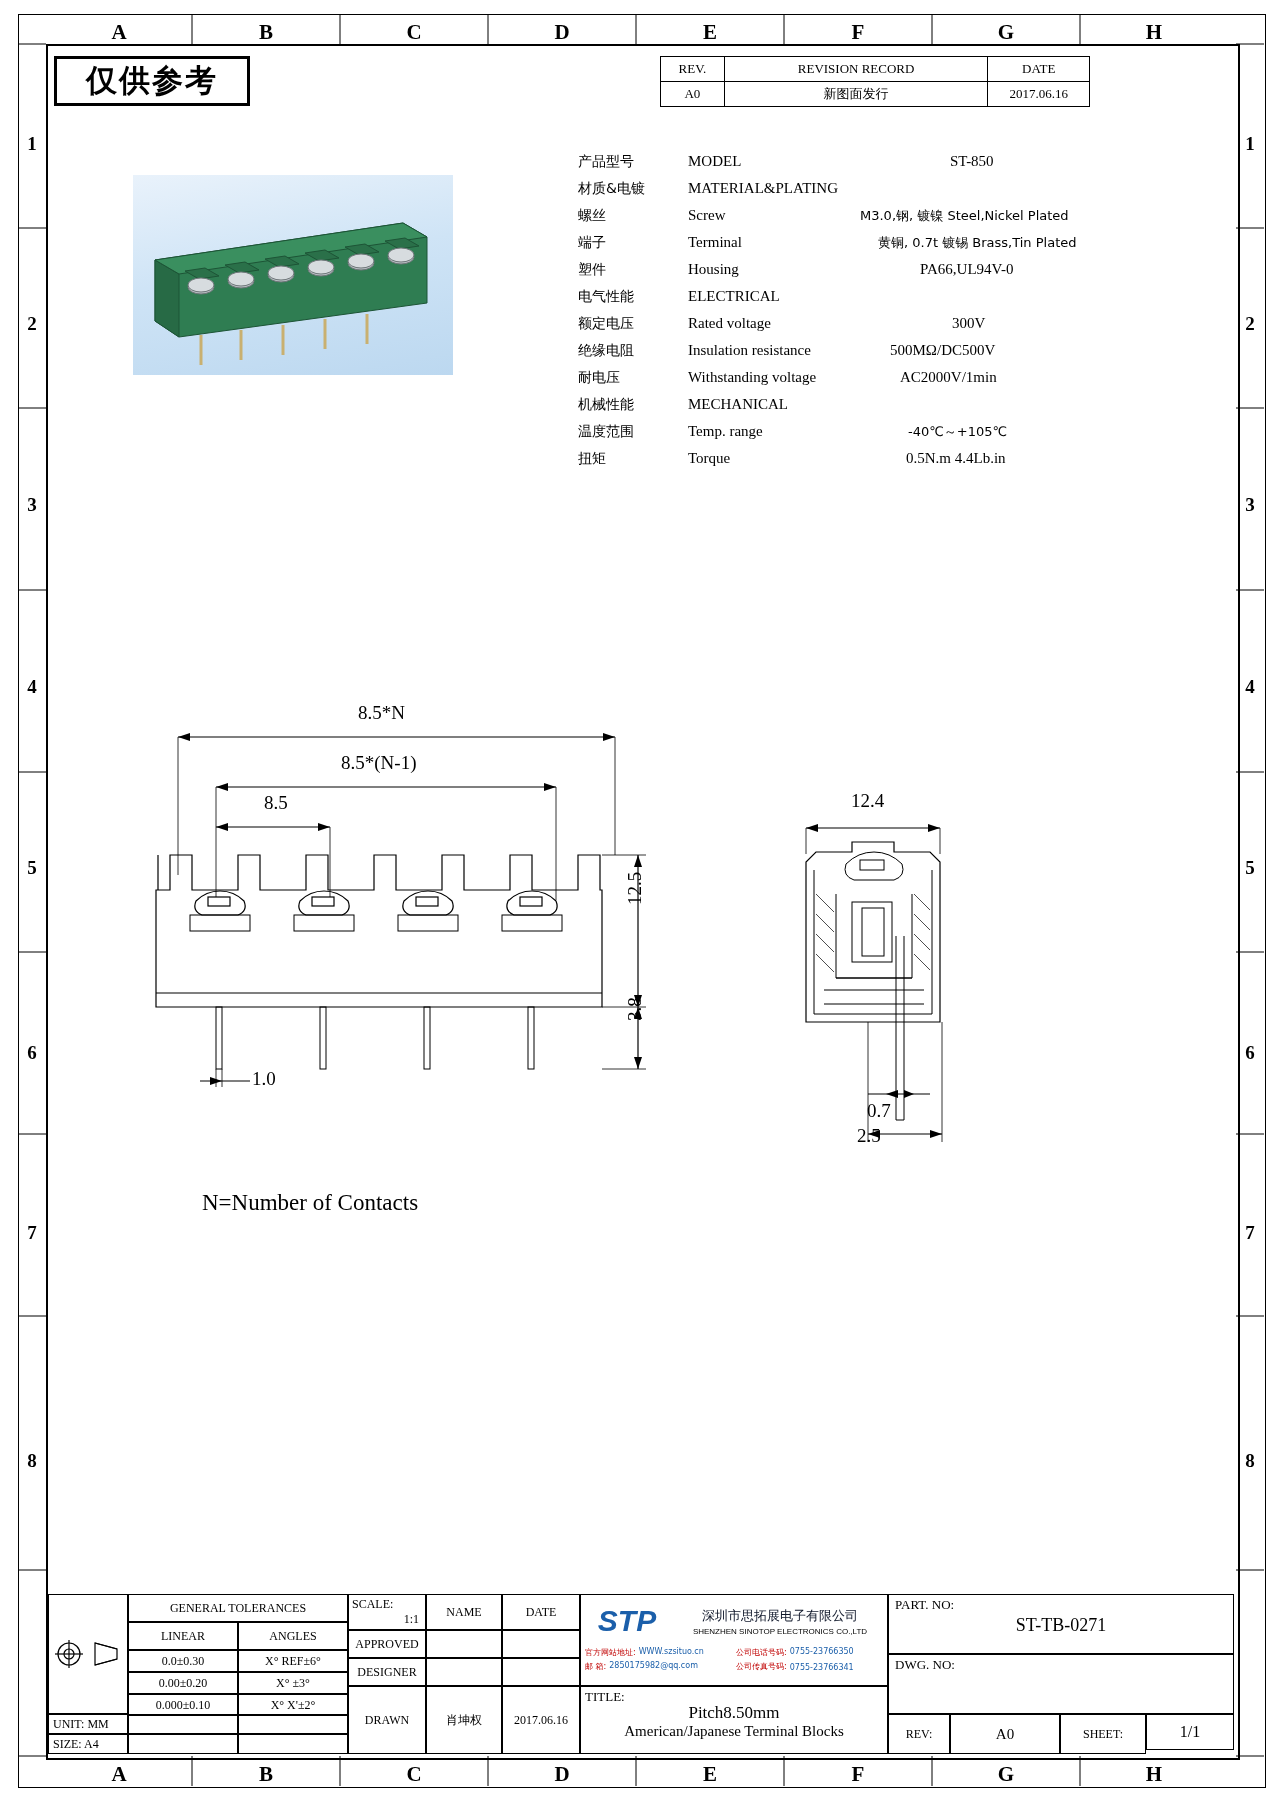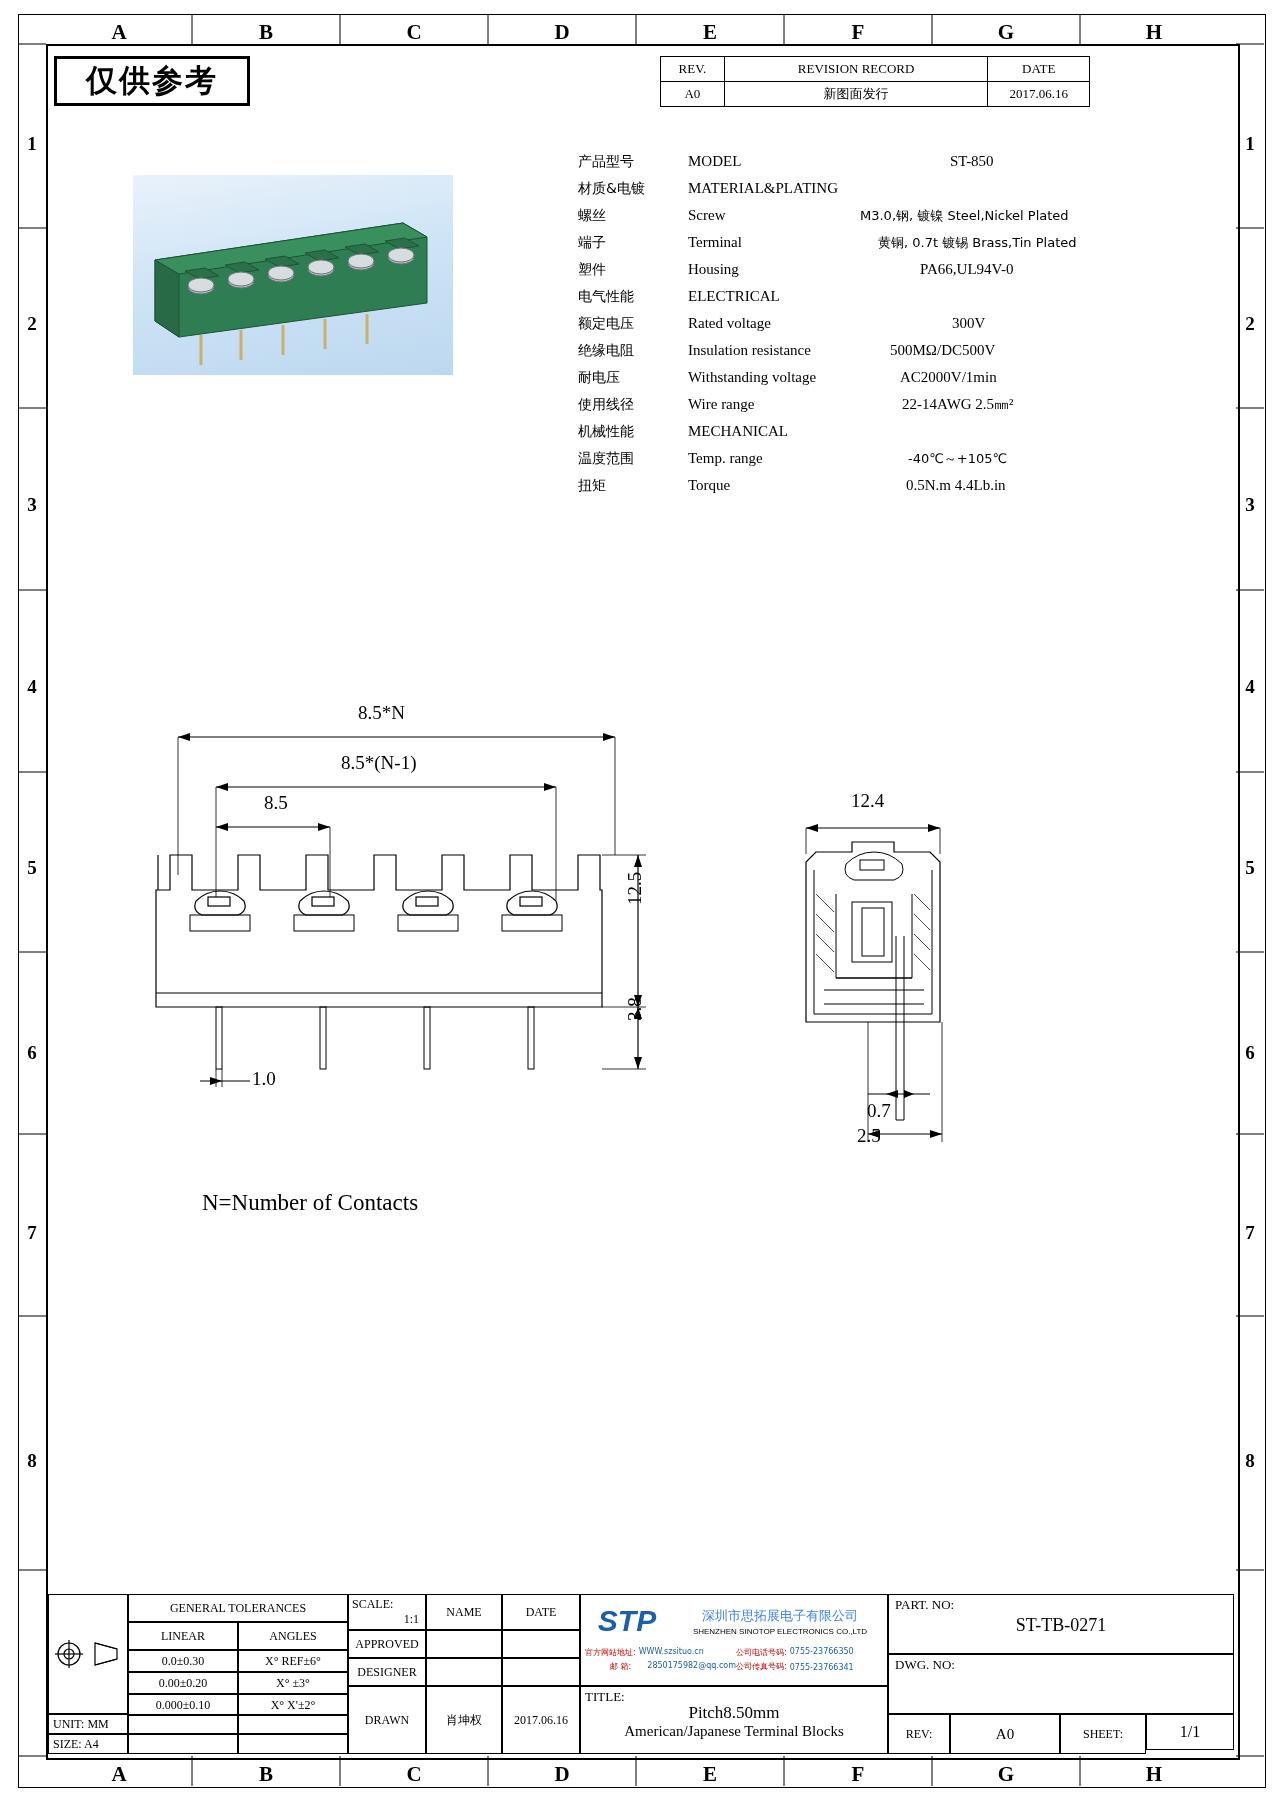--- a/index.html
+++ b/index.html
@@ -233,25 +233,20 @@
       <span class="cn">绝缘电阻</span>
       <span class="en">Insulation resistance</span>
       <span class="val" style="margin-left:30px;">500MΩ/DC500V</span>
     </div>
     <div class="row">
       <span class="cn">耐电压</span>
       <span class="en">Withstanding voltage</span>
       <span class="val" style="margin-left:40px;text-align:center;">AC2000V/1min</span>
     </div>
     <div class="row">
-      <span class="cn">使用线径</span>
-      <span class="en">Wire range</span>
-      <span class="val" style="margin-left:42px;">22-14AWG 2.5㎜²</span>
-    </div>
-    <div class="row">
       <span class="cn">机械性能</span>
       <span class="en">MECHANICAL</span>
     </div>
     <div class="row">
       <span class="cn">温度范围</span>
       <span class="en">Temp. range</span>
       <span class="val" style="margin-left:48px;font-family:'DejaVu Sans',sans-serif;font-size:13px;">-40℃～+105℃</span>
     </div>
     <div class="row">
       <span class="cn">扭矩</span>
@@ -442,31 +437,31 @@
     <div class="cell" style="left:300px;top:92px;width:78px;height:68px;">DRAWN</div>
     <div class="cell" style="left:378px;top:92px;width:76px;height:68px;font-family:'DejaVu Sans',sans-serif;font-size:12px;">肖坤权</div>
     <div class="cell" style="left:454px;top:92px;width:78px;height:68px;">2017.06.16</div>
 
     <div class="cell" style="left:532px;top:0;width:308px;height:92px;display:block;padding:0;">
       <div style="display:flex;align-items:center;height:52px;">
         <div style="width:92px;text-align:center;">
           <span class="logo-s">STP</span>
         </div>
         <div style="flex:1;text-align:center;">
-          <div style="font-family:'DejaVu Sans',sans-serif;font-size:13px;color:#3b82f6;">深圳市思拓展电子有限公司</div>
+          <div style="font-family:'DejaVu Sans',sans-serif;font-size:13px;color:#0f172a;">深圳市思拓展电子有限公司</div>
           <div style="font-family:'Liberation Sans',sans-serif;font-size:8px;color:#000;margin-top:2px;">SHENZHEN SINOTOP ELECTRONICS CO.,LTD</div>
         </div>
       </div>
       <div style="display:flex;height:38px;font-size:8px;">
         <div style="flex:1;padding-left:4px;">
           <div style="display:flex;gap:3px;">
               <span class="small-red">官方网站地址:</span>
               <span class="small-blue">WWW.szsituo.cn</span>
             </div>
-          <div style="display:flex;gap:16px;margin-top:3px;justify-content:flex-end;">
+          <div style="display:flex;gap:3px;margin-top:3px;">
               <span class="small-red">邮    箱:</span>
               <span class="small-blue">2850175982@qq.com</span>
             </div>
         </div>
         <div style="flex:1;">
           <div style="display:flex;gap:3px;">
               <span class="small-red">公司电话号码:</span>
               <span class="small-blue">0755-23766350</span>
             </div>
           <div style="display:flex;gap:3px;margin-top:3px;align-items:flex-end;">

